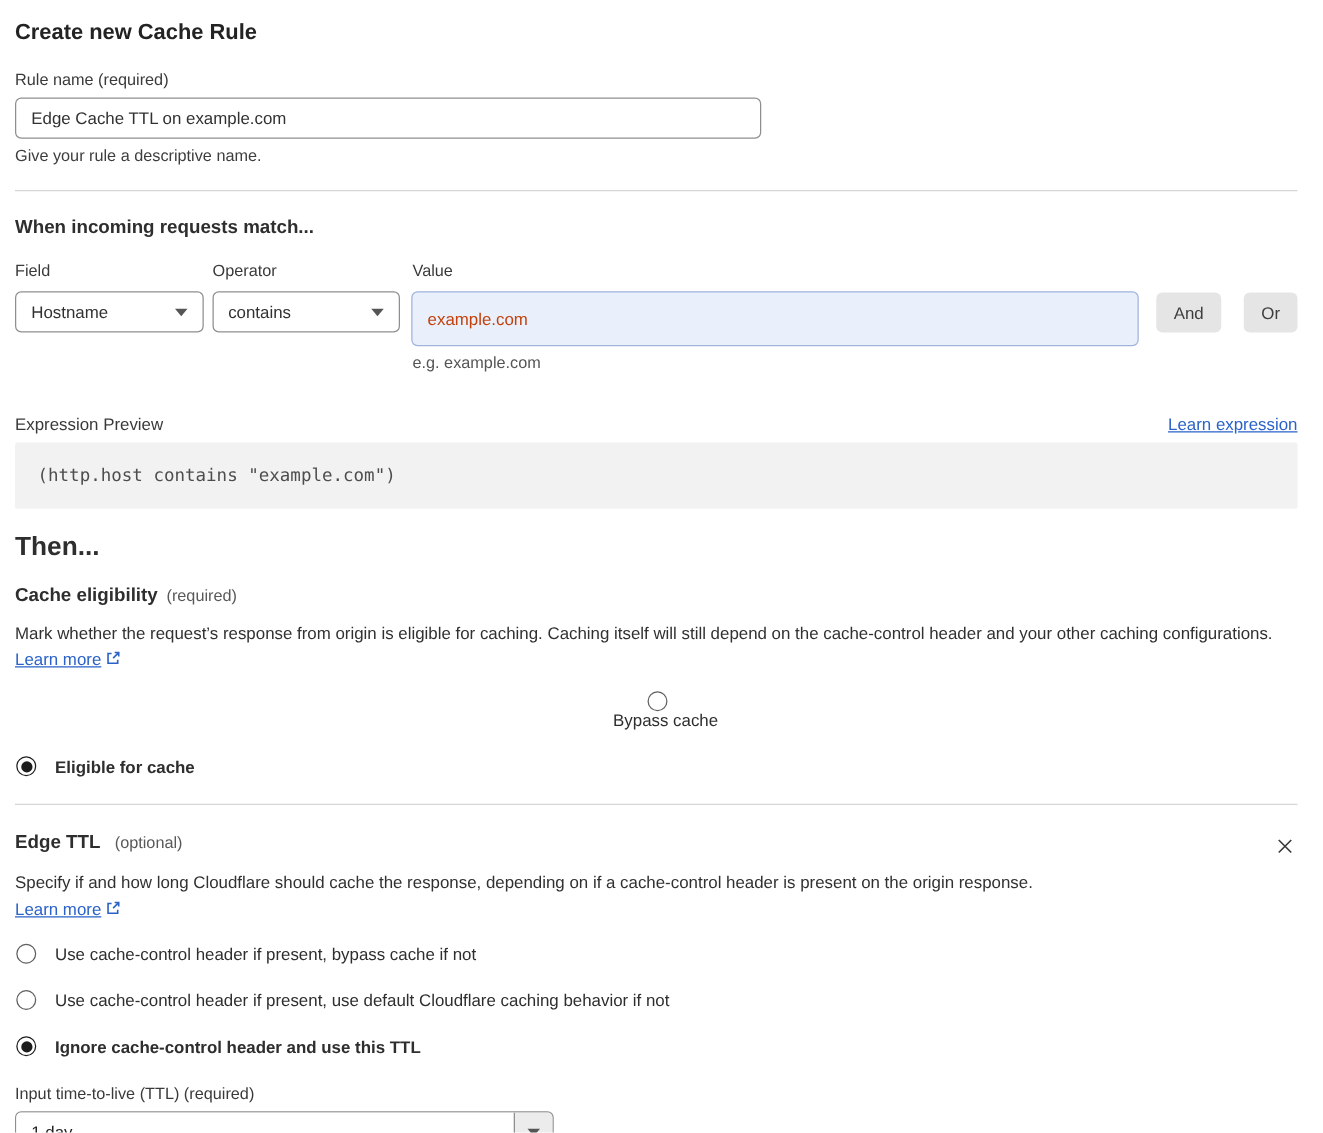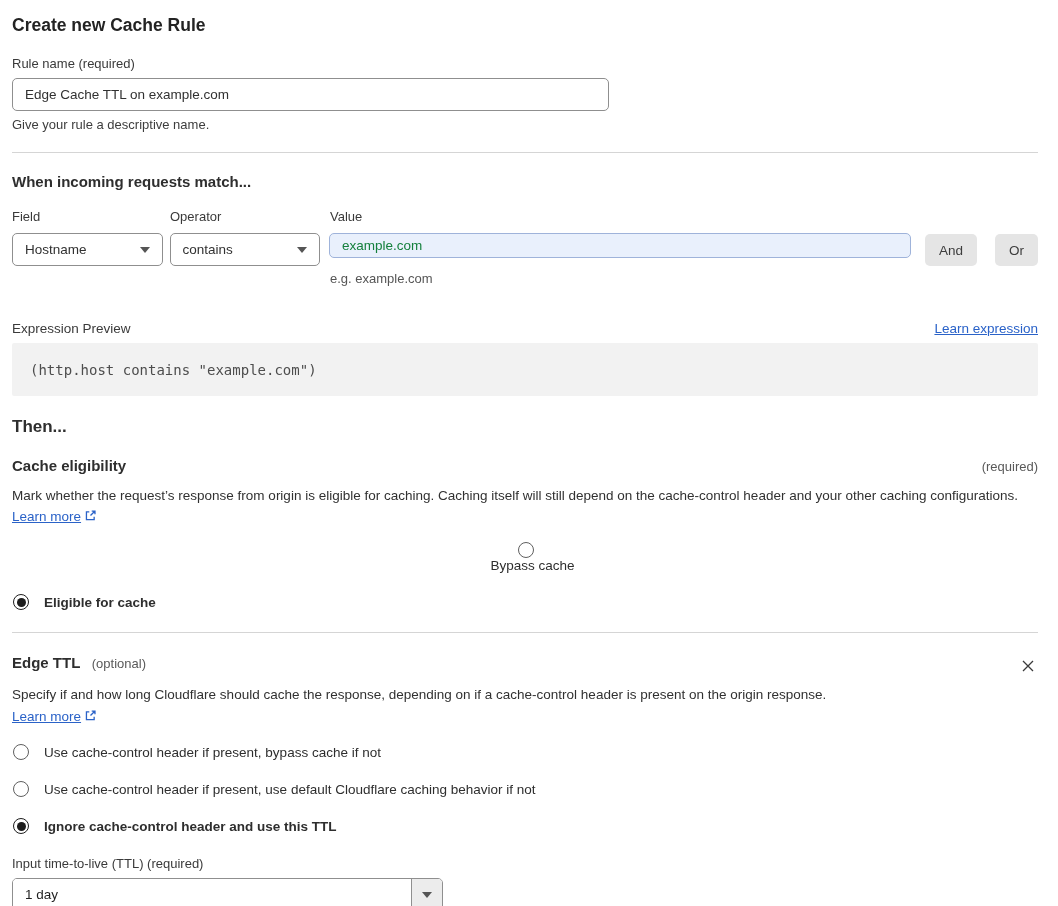--- a/index.html
+++ b/index.html
@@ -37,23 +37,23 @@
     width:151px; height:33px; border:1px solid #8f8f8f; border-radius:5px;
     display:flex; align-items:center; justify-content:space-between;
     padding:0 12px; font-size:13.5px; color:#313131; background:#fff; cursor:pointer;
   }
   .select + .select { margin-left:7px; }
   .caret {
     width:0; height:0; border-left:5px solid transparent; border-right:5px solid transparent;
     border-top:6px solid #555;
   }
   .value-input {
-    margin-left:9px; width:584px; height:25px;
+    margin-left:9px; width:584px; height:44px;
     border:1px solid #9fb3da; border-radius:5px; padding:0 12px;
-    background:#e9f0fc; font-size:13.5px; color:#15803d;
+    background:#e9f0fc; font-size:13.5px; color:#c2410c;
     font-family:"Liberation Sans", sans-serif; outline:none;
   }
   .btn {
     height:32px; margin-top:1px; border:none; border-radius:5px; background:#e5e5e5;
     font-size:13.5px; color:#3d3d3d; font-family:"Liberation Sans", sans-serif;
     cursor:pointer; padding:0 14px;
   }
   .btn-and { margin-left:14px; }
   .btn-or { margin-left:18px; }
 
@@ -61,23 +61,23 @@
 
   .expr-row { display:flex; justify-content:space-between; align-items:baseline; margin-top:35px; }
   .expr-label { font-size:13.5px; color:#3a3a3a; }
   a.link { color:#2a62c8; font-size:13.5px; text-decoration:underline; cursor:pointer; }
   .code-block {
     margin-top:7px; background:#f2f2f2; height:53px; border-radius:2px;
     display:flex; align-items:center; padding:0 18px;
     font-family:"DejaVu Sans Mono", monospace; font-size:14px; color:#4d4d4d;
   }
 
-  .then-heading { margin-top:21px; font-size:17px; }
-
-  .section-title-row { display:flex; align-items:baseline; margin-top:21px;justify-content:space-between; }
+  .then-heading { margin-top:21px; font-size:21px; }
+
+  .section-title-row { display:flex; align-items:baseline; margin-top:21px; }
   .section-title { font-size:15px; font-weight:bold; color:#2e2e2e; }
   .qualifier { font-size:13px; color:#595959; margin-left:7px; }
   .para { font-size:13.5px; line-height:21px; color:#313131; margin-top:11px; }
   .para-ttl { margin-top:8px; max-width:832px; line-height:21.5px; }
   .ext-icon { vertical-align:-1px; margin-left:3px; }
 
   .radio-row { display:flex; align-items:center; margin-top:21px; cursor:pointer; }
   .radio-row.first { margin-top:15px;flex-direction:column; }
   .radio-row.first-ttl { margin-top:17px; }
   .radio {

